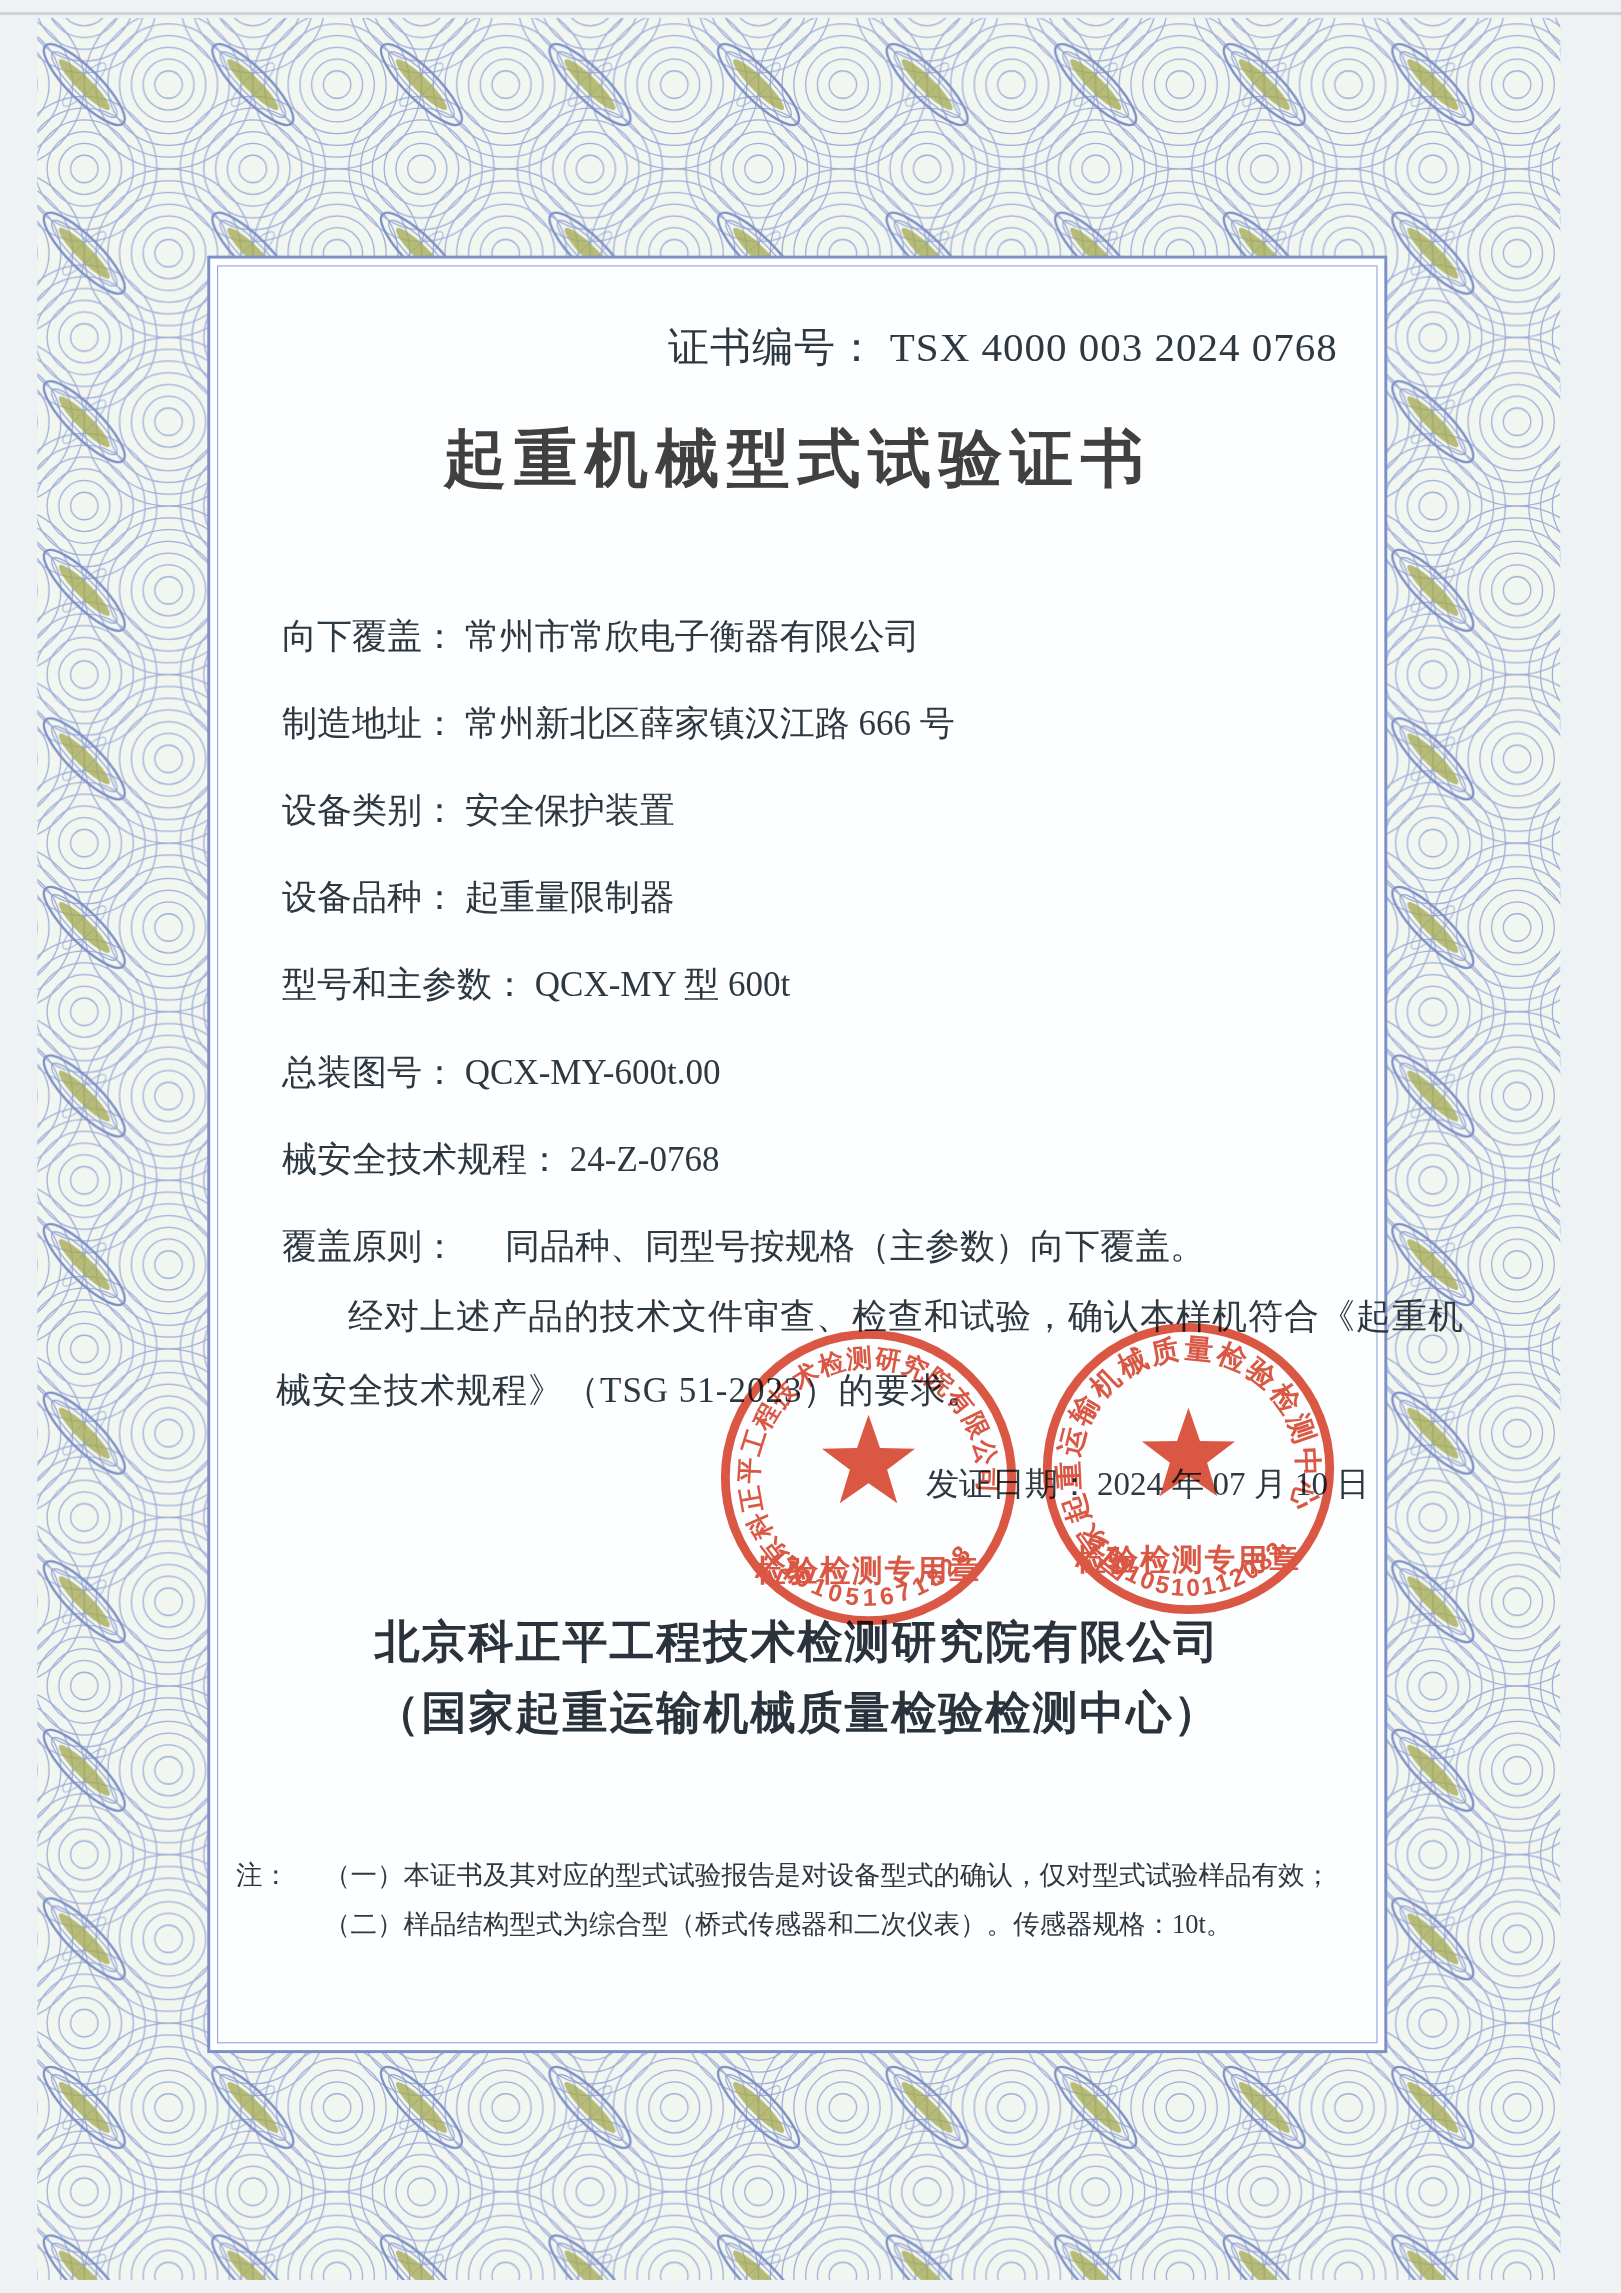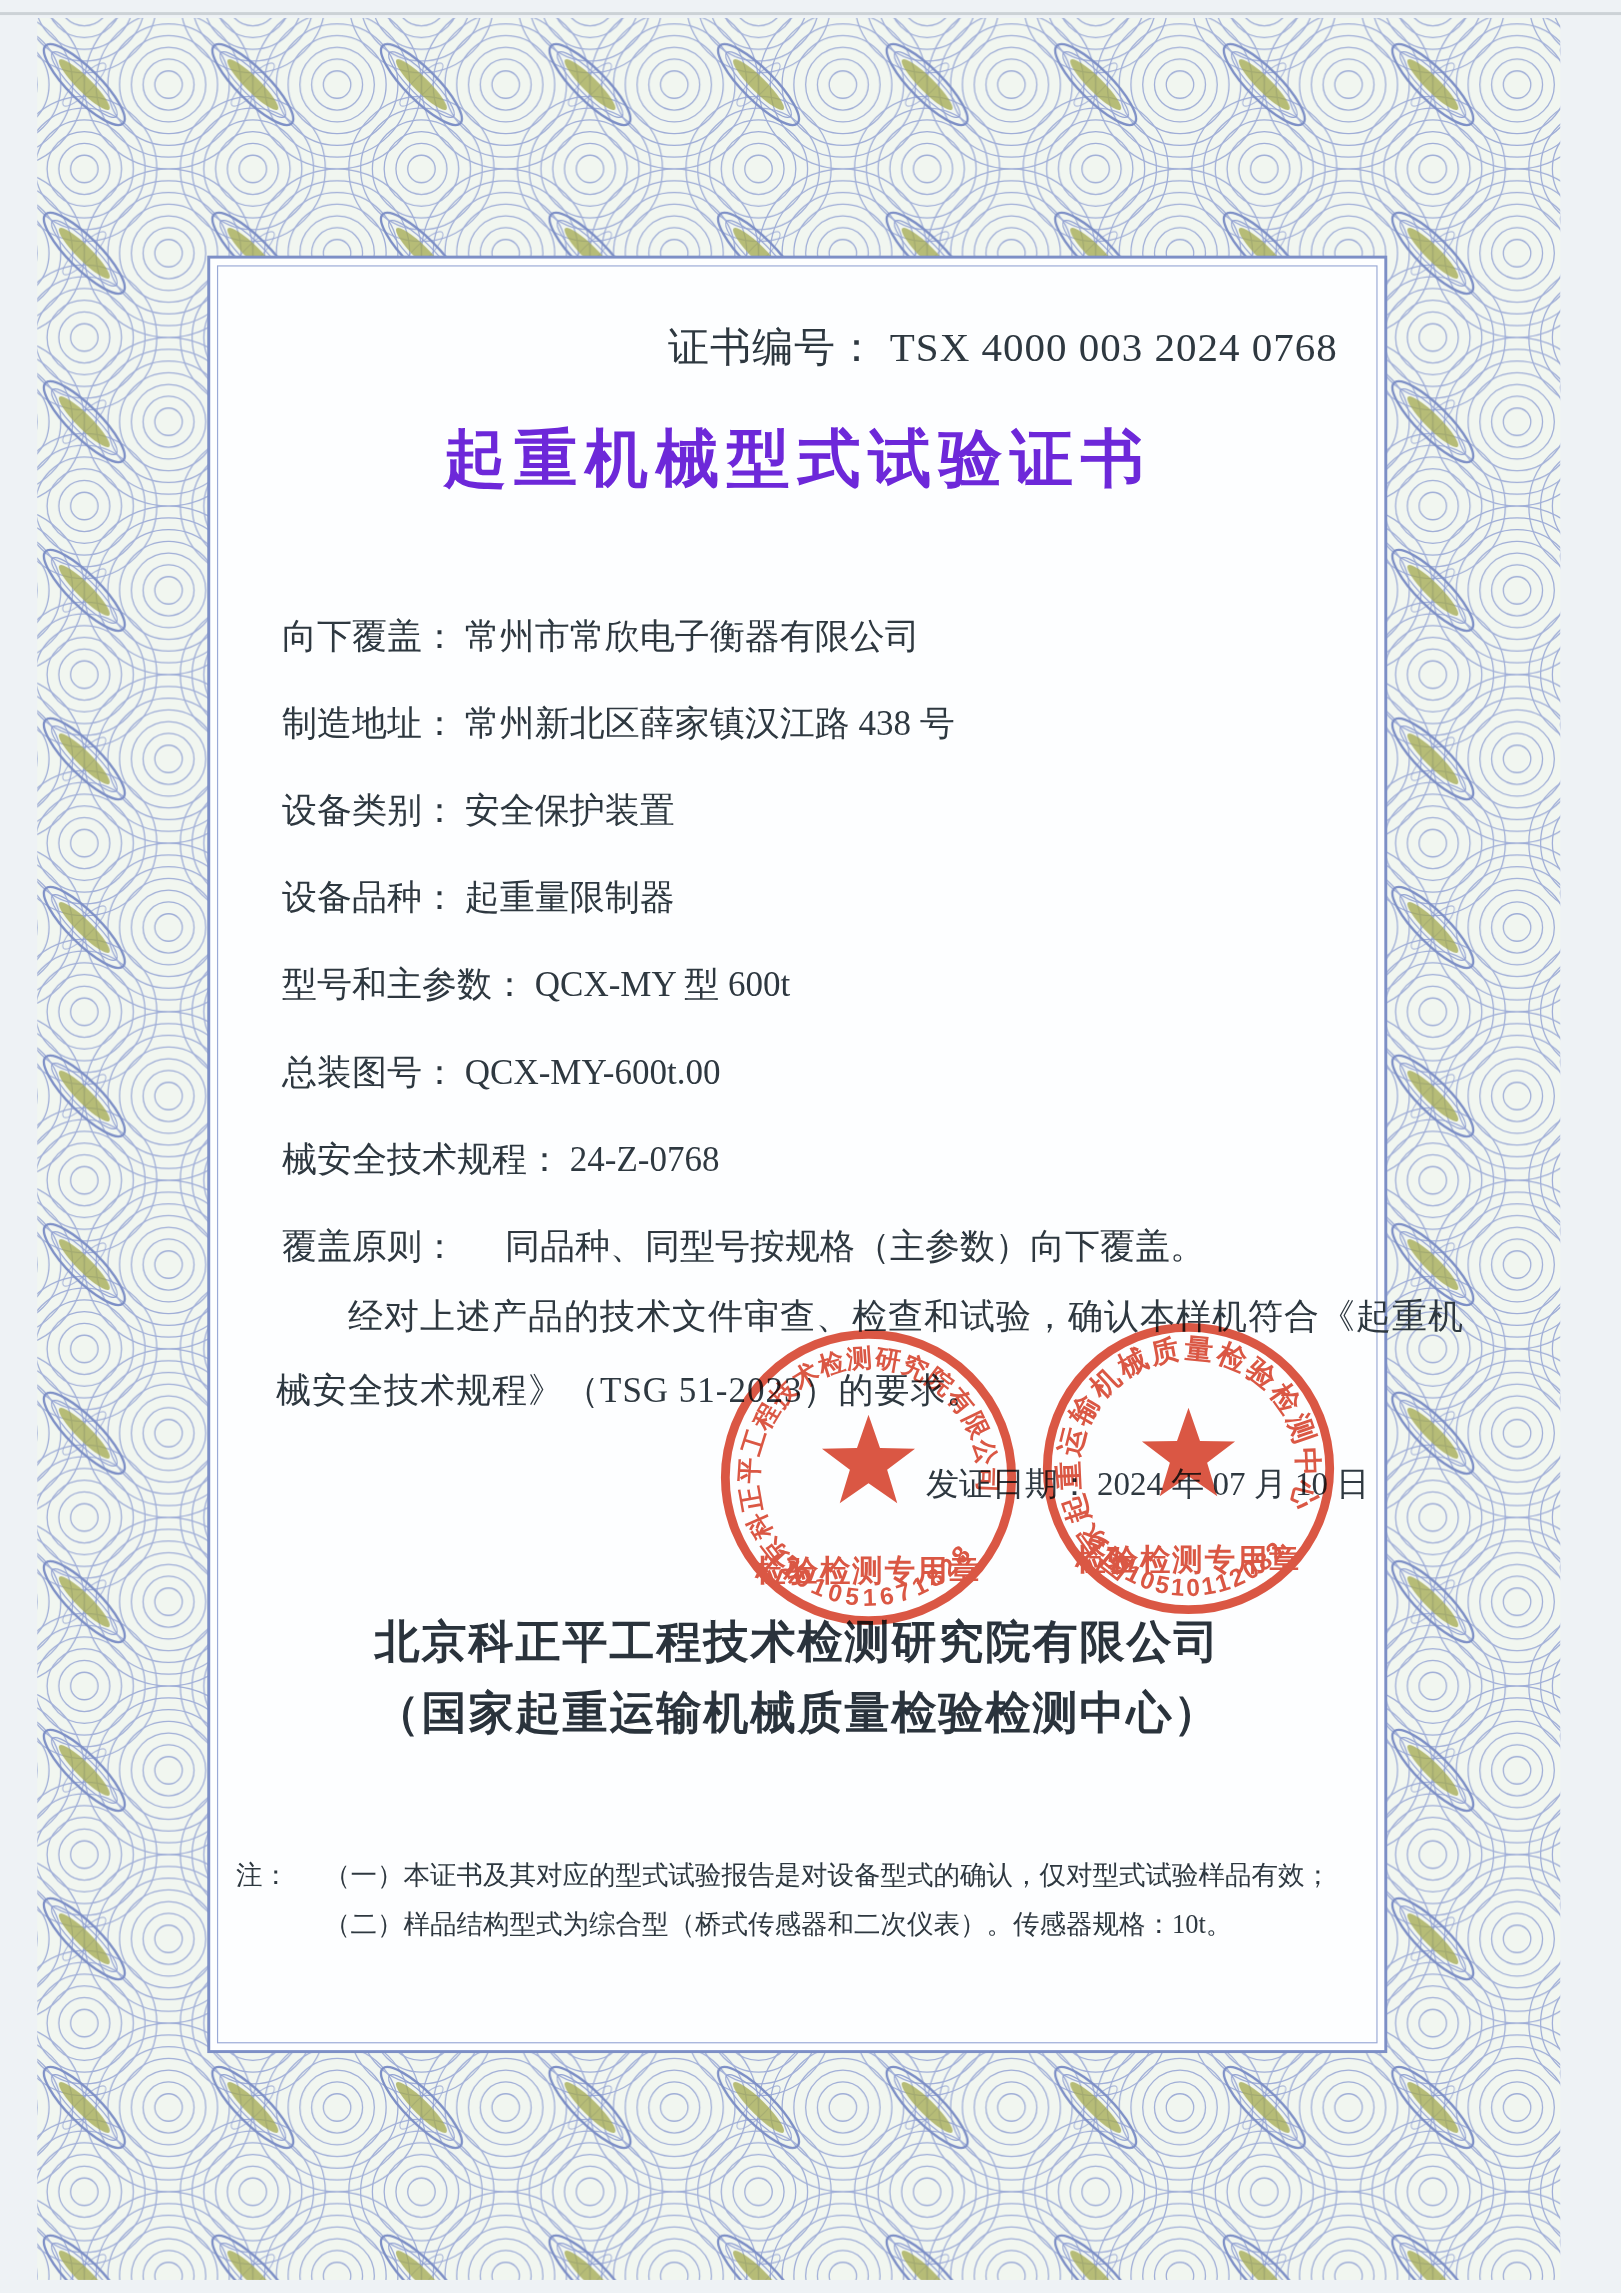--- a/index.html
+++ b/index.html
@@ -13,21 +13,21 @@
   .abs{position:absolute; white-space:nowrap; line-height:1.2;}
   .border-svg{position:absolute; left:0; top:0; z-index:0;}
   .content{position:absolute; left:0; top:0; z-index:1; width:100%; height:100%;}
 
   .cert-no{top:323px; left:668px; font-size:41px; letter-spacing:1px;}
   .cert-no .num{margin-left:11.8px;}
 
   .doc-title{
     top:421px; left:209px; width:1177px; text-align:center;
     font-family:"Liberation Sans","DejaVu Sans",sans-serif;
-    font-weight:700; font-size:63px; letter-spacing:7.8px; color:#6d28d9;
+    font-weight:700; font-size:63px; letter-spacing:7.8px; color:#404040;
   }
 
   .field{left:282px; font-size:35px;}
   .field .value{margin-left:7.8px;}
   .field.wide-gap .value{margin-left:48px;}
 
   .stmt{font-size:35px; letter-spacing:1px;}
   .stmt-1{top:1296px; left:348px;}
   .stmt-2{top:1370px; left:276px;}
 
@@ -114,21 +114,21 @@
     <div class="abs cert-no">
       <span>证书编号：</span><span class="num">TSX 4000 003 2024 0768</span>
     </div>
 
     <div class="abs doc-title">起重机械型式试验证书</div>
 
     <div class="abs field" style="top:616px">
       <span>向下覆盖：</span><span class="value">常州市常欣电子衡器有限公司</span>
     </div>
     <div class="abs field" style="top:703px">
-      <span>制造地址：</span><span class="value">常州新北区薛家镇汉江路 438 号</span>
+      <span>制造地址：</span><span class="value">常州新北区薛家镇汉江路 666 号</span>
     </div>
     <div class="abs field" style="top:877px">
       <span>设备品种：</span><span class="value">起重量限制器</span>
     </div>
     <div class="abs field" style="top:790px">
       <span>设备类别：</span><span class="value">安全保护装置</span>
     </div>
     <div class="abs field" style="top:964px">
       <span>型号和主参数：</span><span class="value">QCX-MY 型 600t</span>
     </div>

